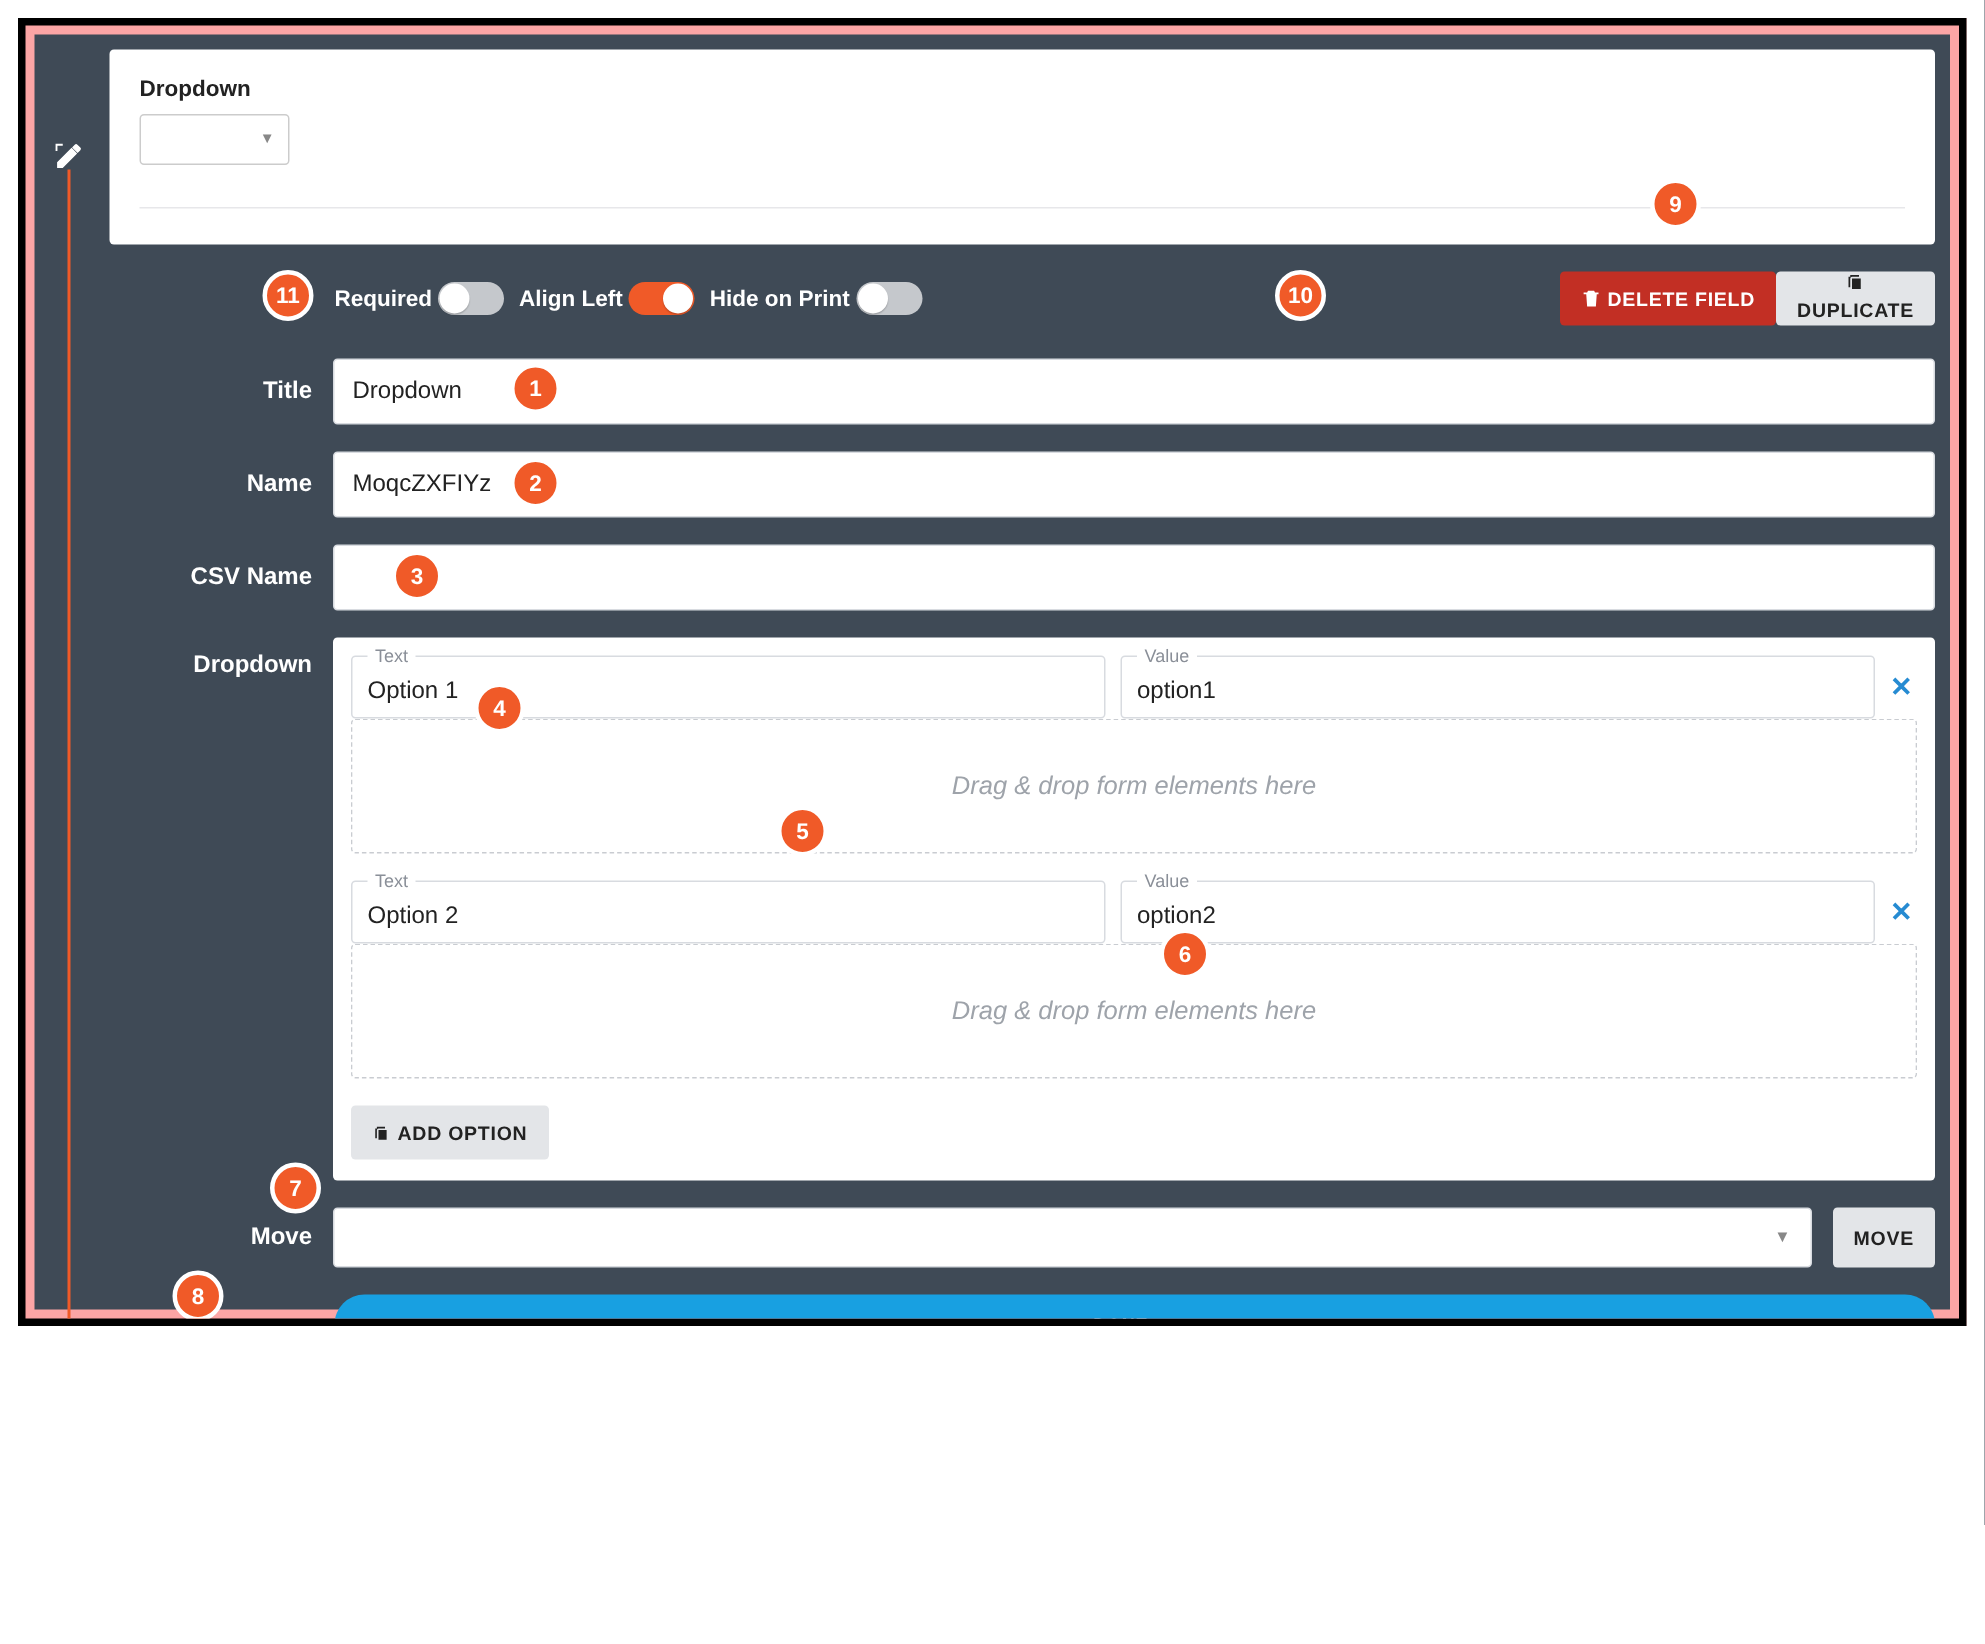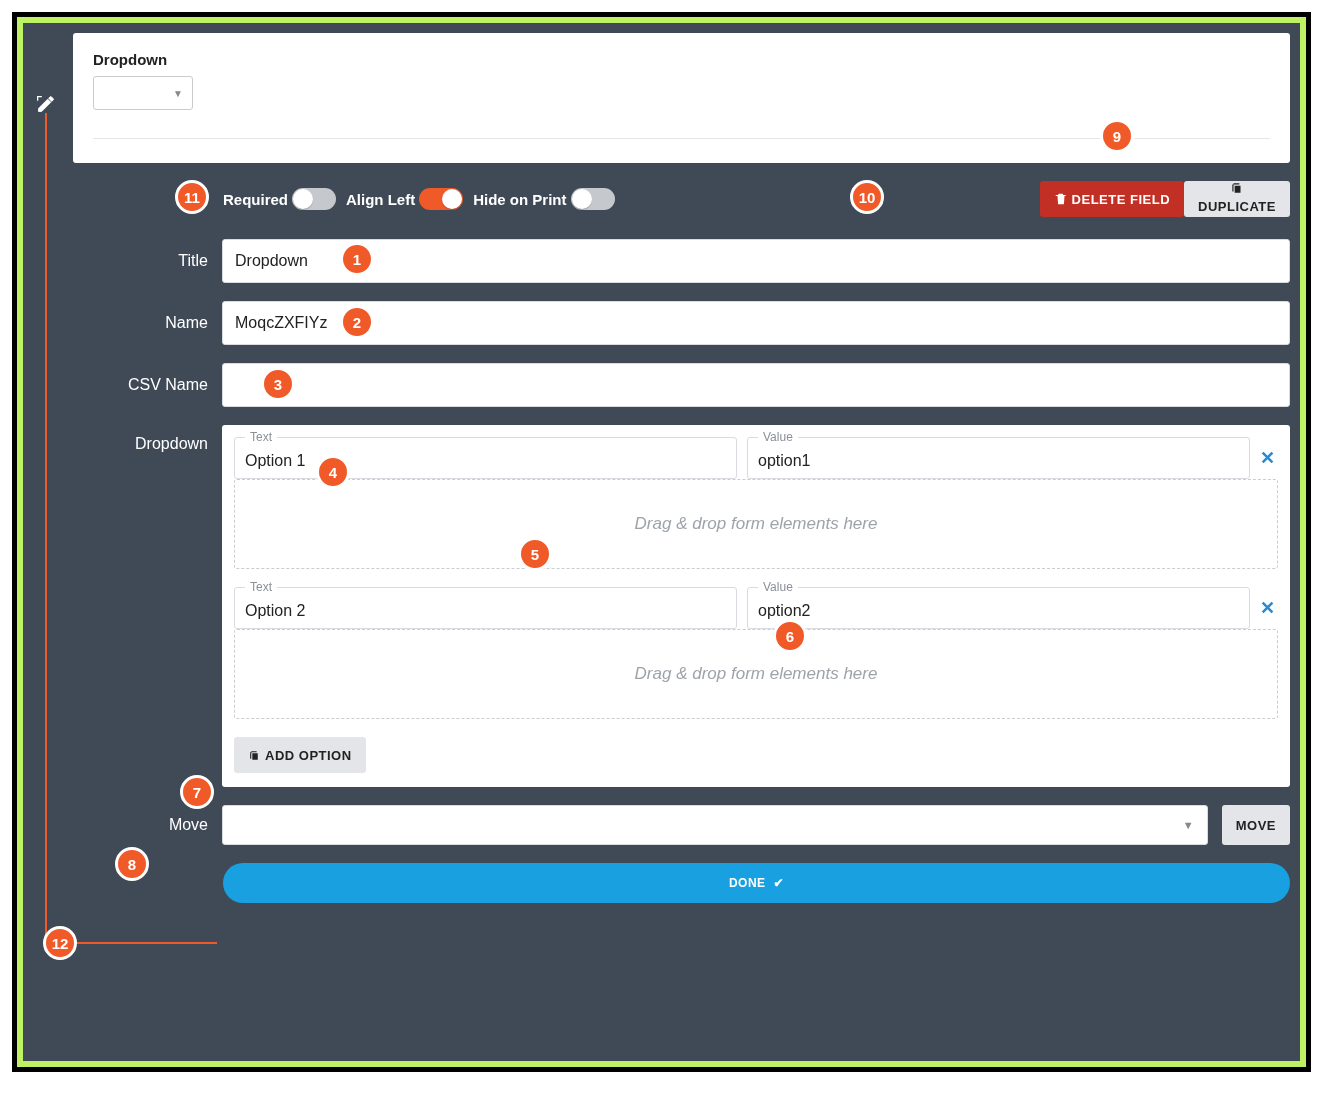--- a/index.html
+++ b/index.html
@@ -5,23 +5,23 @@
   * { box-sizing: border-box; margin: 0; padding: 0; }
   body {
     font-family: -apple-system, BlinkMacSystemFont, "Segoe UI", Arial, sans-serif;
     background: #fff;
     padding: 12px;
     font-size: 14px;
     color: #222;
   }
   .frame {
     border: 5px solid #000;
-    background: #bef264;
+    background: #fca5a5;
     width: 100%;
-    height: 1060px;
+    height: 872px;
     position: relative;
     overflow: hidden;
   }
   .frame-inner {
     background: #3f4a56;
     margin: 6px;
     height: calc(100% - 12px);
     position: relative;
     padding: 10px;
   }
@@ -139,21 +139,21 @@
     display: flex;
     align-items: center;
     gap: 14px;
     margin-bottom: 18px;
   }
   .form-row.align-top { align-items: flex-start; }
   .form-label {
     width: 135px;
     min-width: 135px;
     color: #fff;
-    font-weight: 400;
+    font-weight: 700;
     font-size: 16px;
     text-align: right;
     padding-top: 10px;
   }
   .text-input {
     flex: 1;
     height: 44px;
     border: 1px solid #d8dbe0;
     border-radius: 3px;
     background: #fff;

